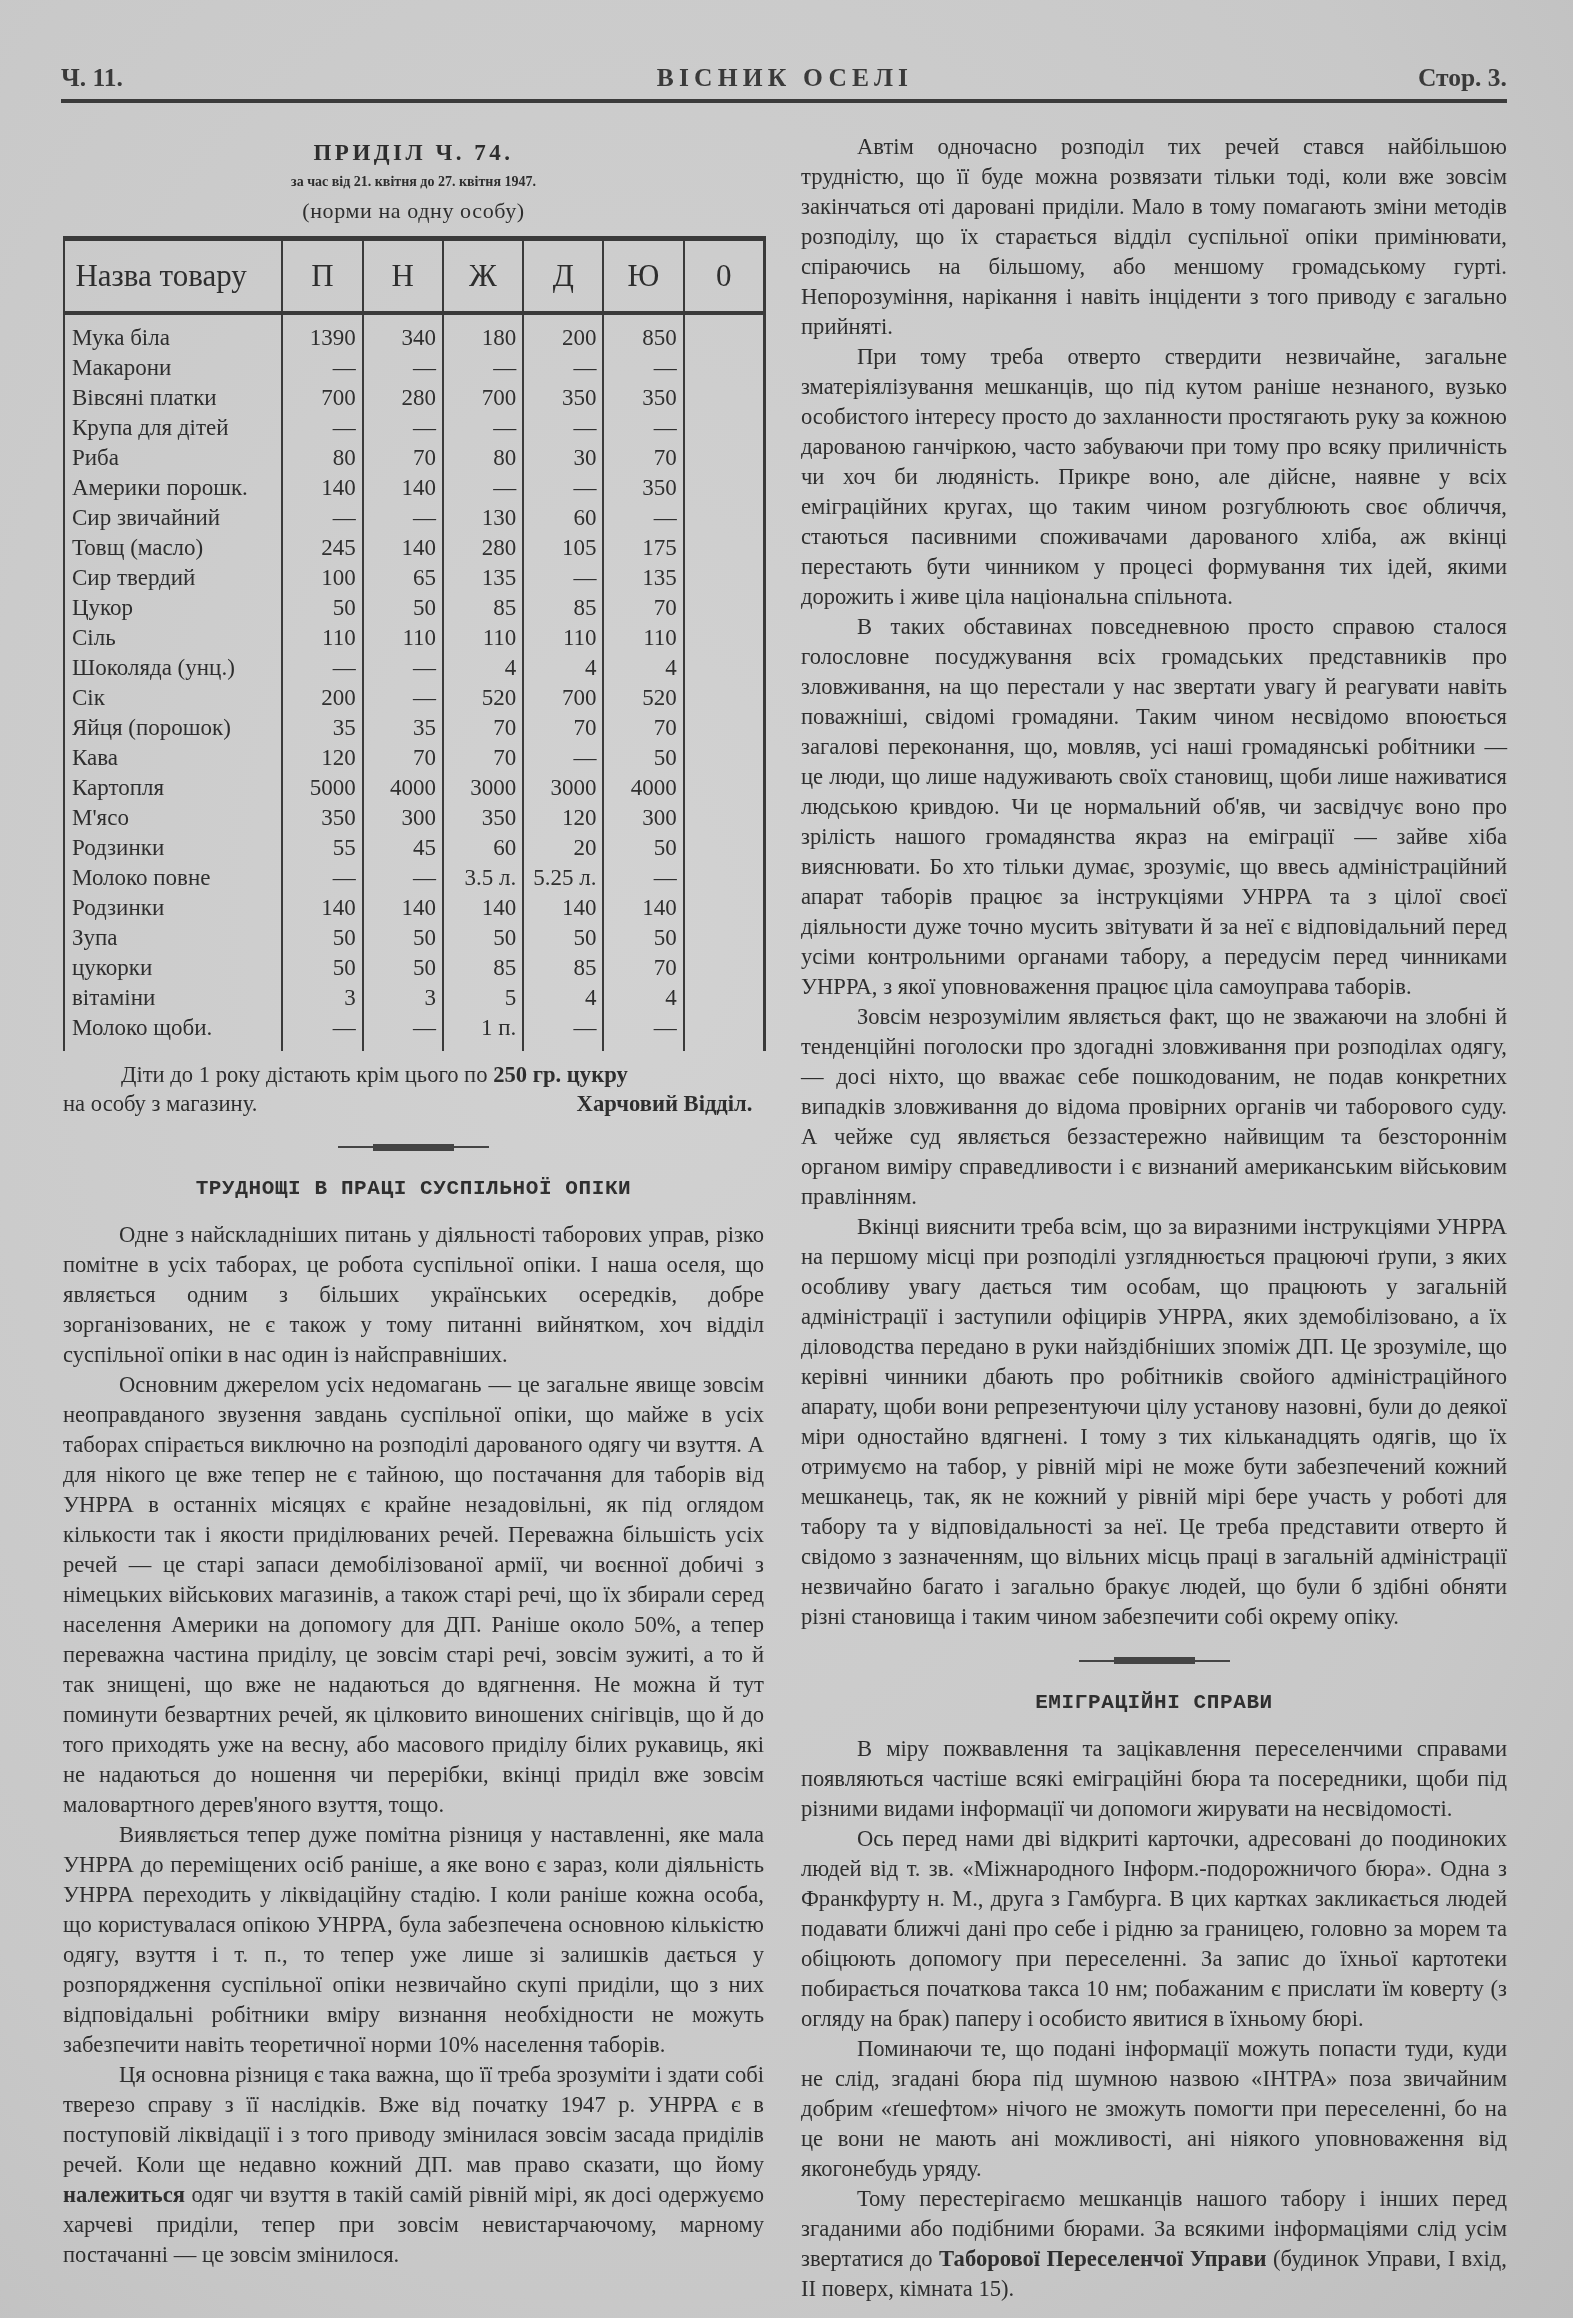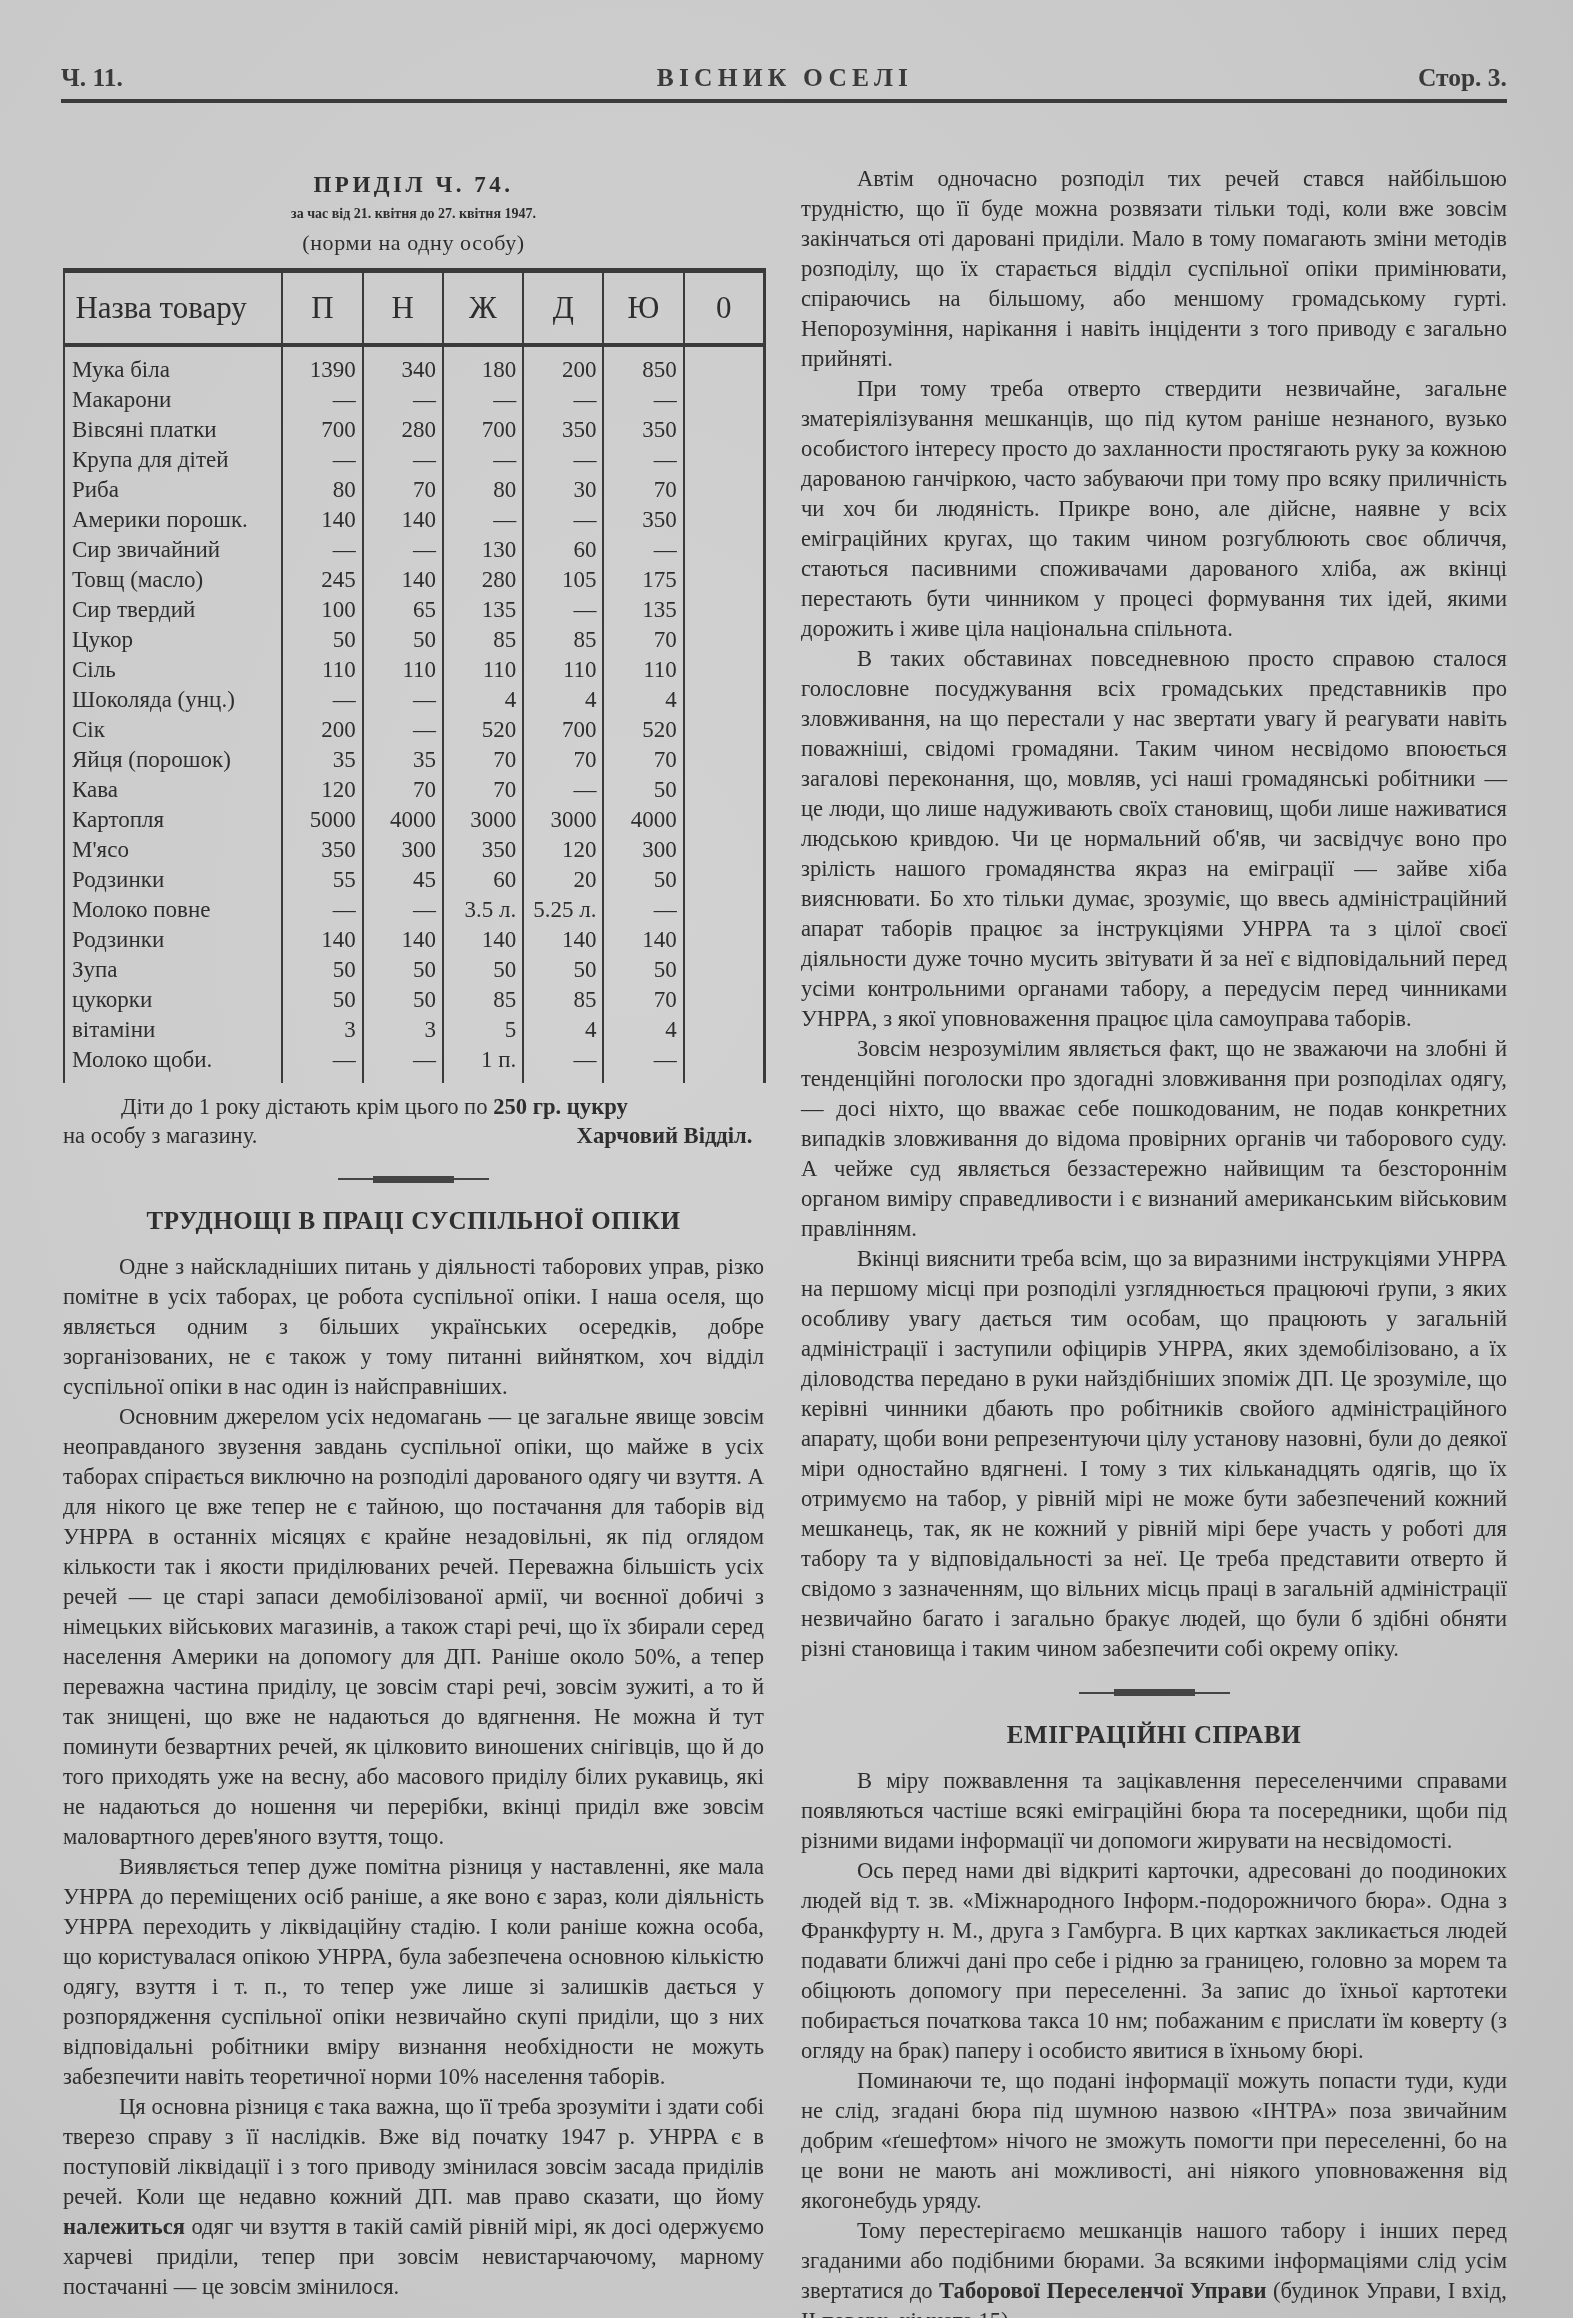--- a/index.html
+++ b/index.html
@@ -18,21 +18,21 @@
   .running-head {
     position: absolute; left: 61px; top: 63px; width: 1446px; height: 35px;
     font-family: "Liberation Serif", serif; font-weight: bold;
     font-size: 25.5px; color: #3a3a3a;
   }
   .running-head .left { position: absolute; left: 0; top: 0; }
   .running-head .center { position: absolute; left: 2px; right: 0; text-align: center; letter-spacing: 5.2px; top: 0; }
   .running-head .right { position: absolute; right: 0; top: 0; }
   .head-rule { position: absolute; left: 61px; top: 99px; width: 1446px; height: 3.5px; background: #3b3b3b; }
 
-  .col { position: absolute; top: 133px; font-size: 22.6px; line-height: 30px; text-align: justify; margin-top: 32px; }
+  .col { position: absolute; top: 133px; font-size: 22.6px; line-height: 30px; text-align: justify; }
   .col-left { left: 63px; width: 701px; }
   .col-right { left: 801px; width: 706px; top: 132px; }
 
   .alloc-head { text-align: center; line-height: 29px; }
   .alloc-title { font-weight: bold; font-size: 23px; letter-spacing: 3.5px; margin-top: 4.6px; }
   .alloc-period { font-weight: bold; font-size: 14px; }
   .alloc-note { font-size: 22px; letter-spacing: 0.6px; }
 
   table.alloc {
     width: 703px; border-collapse: collapse; margin-top: 11.6px;
@@ -57,22 +57,23 @@
   .alloc-foot { margin-top: 9.3px; font-size: 22.6px; line-height: 29px; }
   .alloc-foot .indent { padding-left: 58px; }
   .alloc-foot b { font-weight: bold; }
   .signature { float: right; font-weight: bold; margin-right: 11.6px; }
 
   .divider { position: relative; height: 11.6px; margin: 23px auto 21px; width: 151px; }
   .divider .thin { position: absolute; left: 0; right: 0; top: 4.6px; height: 2.3px; background: #444; }
   .divider .thick { position: absolute; left: 35px; right: 35px; top: 2.3px; height: 7px; background: #444; }
 
   h2.section {
-    text-align: center; font-weight: bold; font-size: 25px; letter-spacing: 0.6px; margin: 0 0 16px 0;
+    text-align: center; font-weight: bold; font-size: 21px; letter-spacing: 0.6px; margin: 0 0 16px 0;
     color: #2f2f2f;
+    font-family: Liberation Mono, monospace;
   }
   p.para { margin: 0; text-indent: 56px; hyphens: auto; }
   p.para b { font-weight: bold; }
 </style>
 </head>
 <body>
 
 <div class="page">
 
   <div class="running-head">

